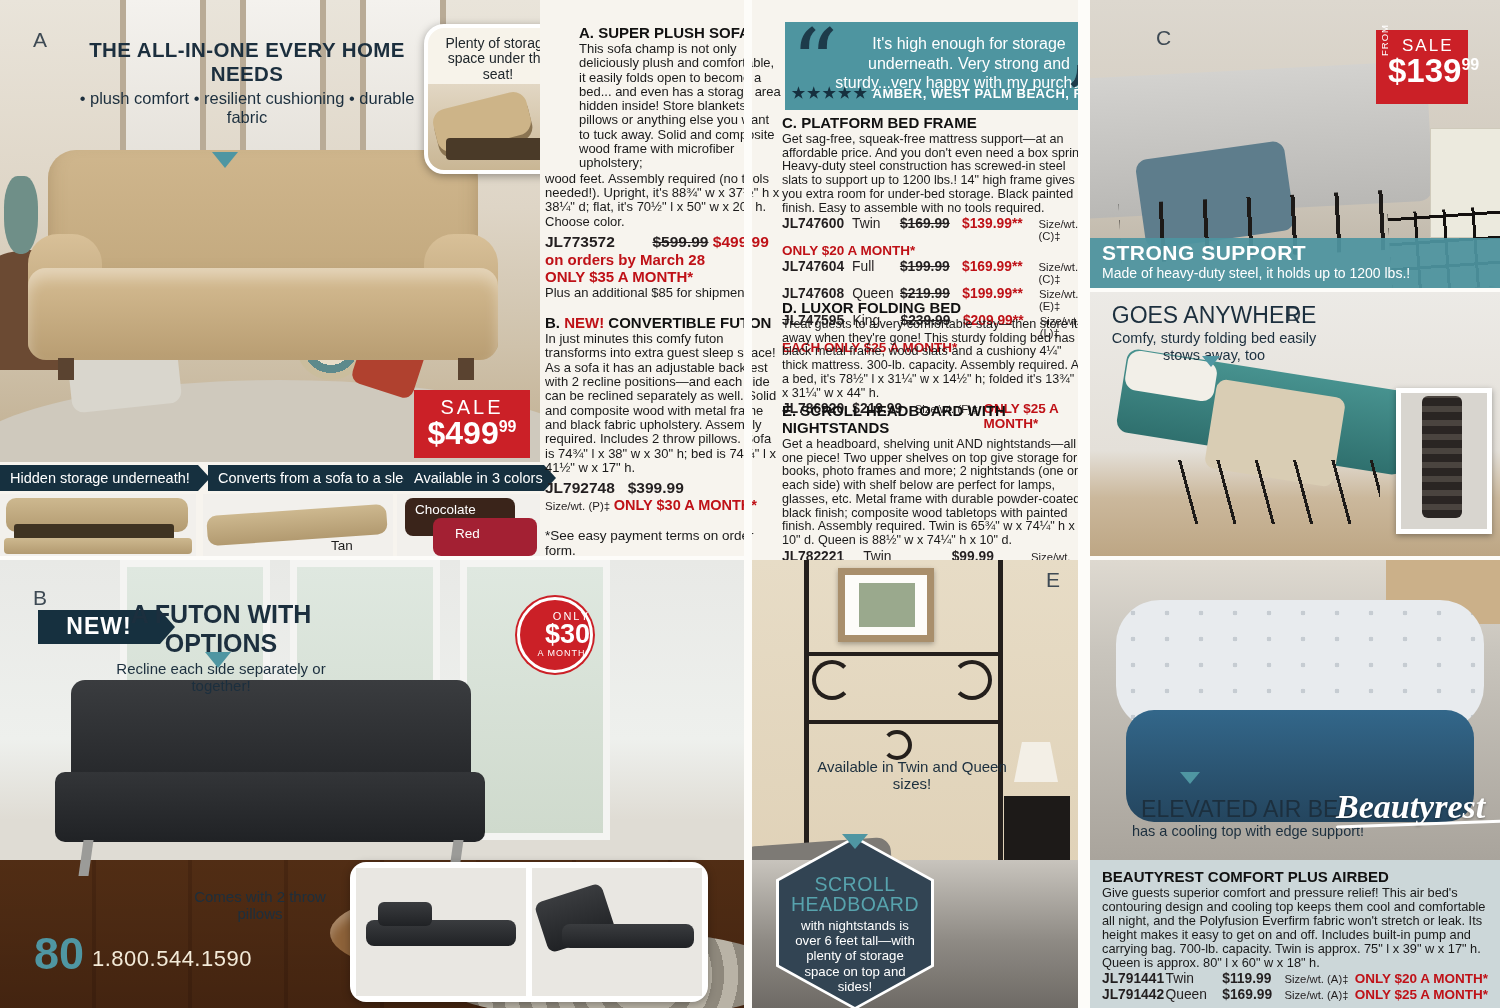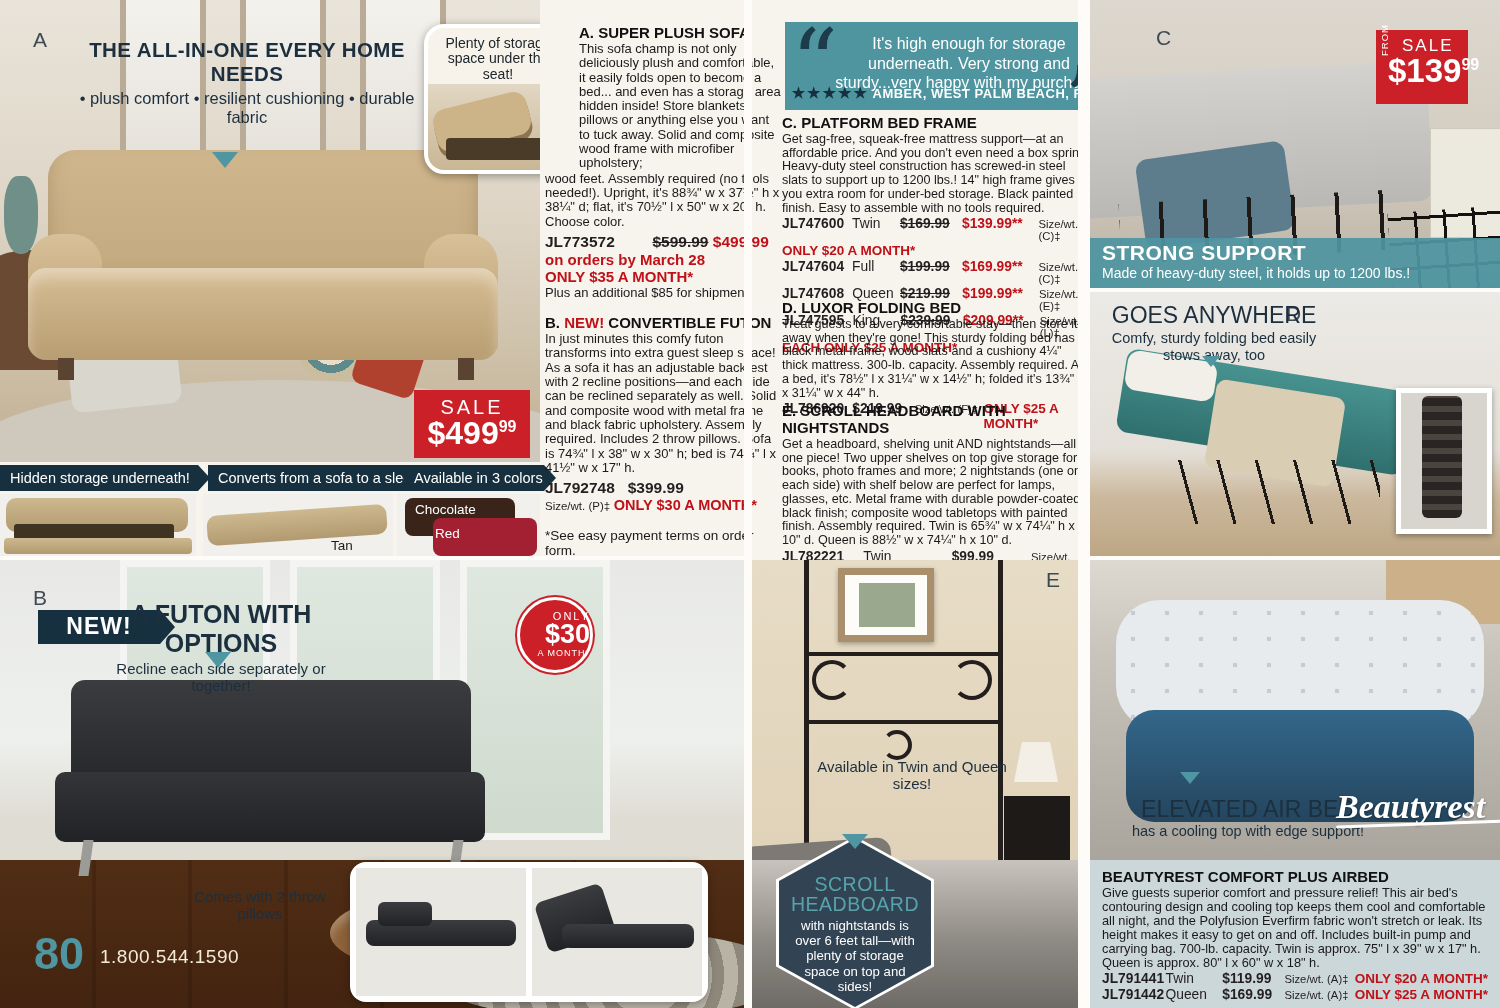--- a/index.html
+++ b/index.html
@@ -80,21 +80,21 @@
   #hdrB .h2 { font-size:15px; color:#1c2f3e; margin-top:2px; }
   #badge30 { position:absolute; left:517px; top:37px; width:76px; height:76px; border-radius:50%; background:#cb2027; border:3px solid #fff; box-shadow:0 0 0 2px #cb2027; color:#fff; text-align:right; }
   #badge30 .b1 { font-size:11px; letter-spacing:2px; margin-top:10px; }
   #badge30 .b2 { font-size:27px; font-weight:bold; line-height:.95; }
   #badge30 .b3 { font-size:9px; letter-spacing:1px; }
   #noteB { position:absolute; left:175px; top:328px; width:170px; text-align:center; font-size:15px; color:#1c2f3e; font-weight:500; }
   #insetB { position:absolute; left:350px; top:302px; width:358px; height:140px; background:#fff; border-radius:16px; box-shadow:0 2px 8px rgba(0,0,0,.3); padding:6px; }
   #insetB .half { position:absolute; top:6px; width:170px; height:128px; background:#e9e7e2; overflow:hidden; }
   .mini-futon { position:absolute; background:linear-gradient(180deg,#3a3c3f,#202225); border-radius:8px; }
   #pageNum { position:absolute; left:34px; top:368px; font-size:45px; font-weight:bold; color:#4f96a2; }
-  #phone { position:absolute; left:100px; top:386px; font-size:19px; color:#f3ead8; letter-spacing:.5px; }
+  #phone { position:absolute; left:92px; top:386px; font-size:22px; color:#f3ead8; letter-spacing:.5px; }
 
   
   #quoteBox { left:785px; top:22px; width:328px; height:88px; background:#4e95a0; color:#fff; }
   #quoteBox .qmark { position:absolute; font-size:92px; font-family:"DejaVu Serif",serif; color:#1d3b4a; line-height:.6; }
   #quoteBox .qtext { position:absolute; left:48px; top:12px; width:272px; font-size:16px; line-height:1.22; text-align:center; }
   #quoteBox .qrow { position:absolute; left:0; top:62px; width:312px; text-align:center; font-size:13px; font-weight:bold; letter-spacing:.5px; }
   #quoteBox .stars { color:#16303f; font-size:15px; letter-spacing:2px; }
 
   .midblock { position:absolute; left:782px; width:308px; }
   .mbody { font-size:12.6px; line-height:1.09; color:#1a1a1a; margin-top:2px; }
@@ -225,21 +225,21 @@
     <div class="mini-sofa" style="left:4px; top:44px; width:188px; height:16px; border-radius:4px;"></div>
   </div>
   <div class="thumb" style="left:203px; width:190px;">
     <div class="mini-sofa" style="left:4px; top:16px; width:180px; height:30px; transform:rotate(-4deg);"></div>
     <div class="clabel" style="left:128px; top:44px; color:#1c1c1c;">Tan</div>
   </div>
   <div class="thumb" style="left:397px; width:143px;">
     <div class="mini-choc" style="left:8px; top:4px; width:110px; height:38px;"></div>
     <div class="mini-red" style="left:36px; top:24px; width:104px; height:38px;"></div>
     <div class="clabel" style="left:18px; top:8px; color:#fff;">Chocolate</div>
-    <div class="clabel" style="left:38px; top:32px; color:#fff;">Red</div>
+    <div class="clabel" style="left:58px; top:32px; color:#fff;">Red</div>
   </div>
 </div>
 
 <div id="colAB" class="abs">
   <div class="ptitle" style="margin-left:34px;">A. SUPER PLUSH SOFA</div>
   <div class="pbody" style="margin-left:34px; width:202px;">This sofa champ is not only deliciously plush and comfortable, it easily folds open to become a bed... and even has a storage area hidden inside! Store blankets, pillows or anything else you want to tuck away. Solid and composite wood frame with microfiber upholstery;</div>
   <div class="pbody">wood feet. Assembly required (no tools needed!). Upright, it's 88¾" w x 37½" h x 38¼" d; flat, it's 70½" l x 50" w x 20" h. Choose color.</div>
   <div class="skuline">
     <span>JL773572</span>&nbsp;
     <span class="strike">$599.99</span>

